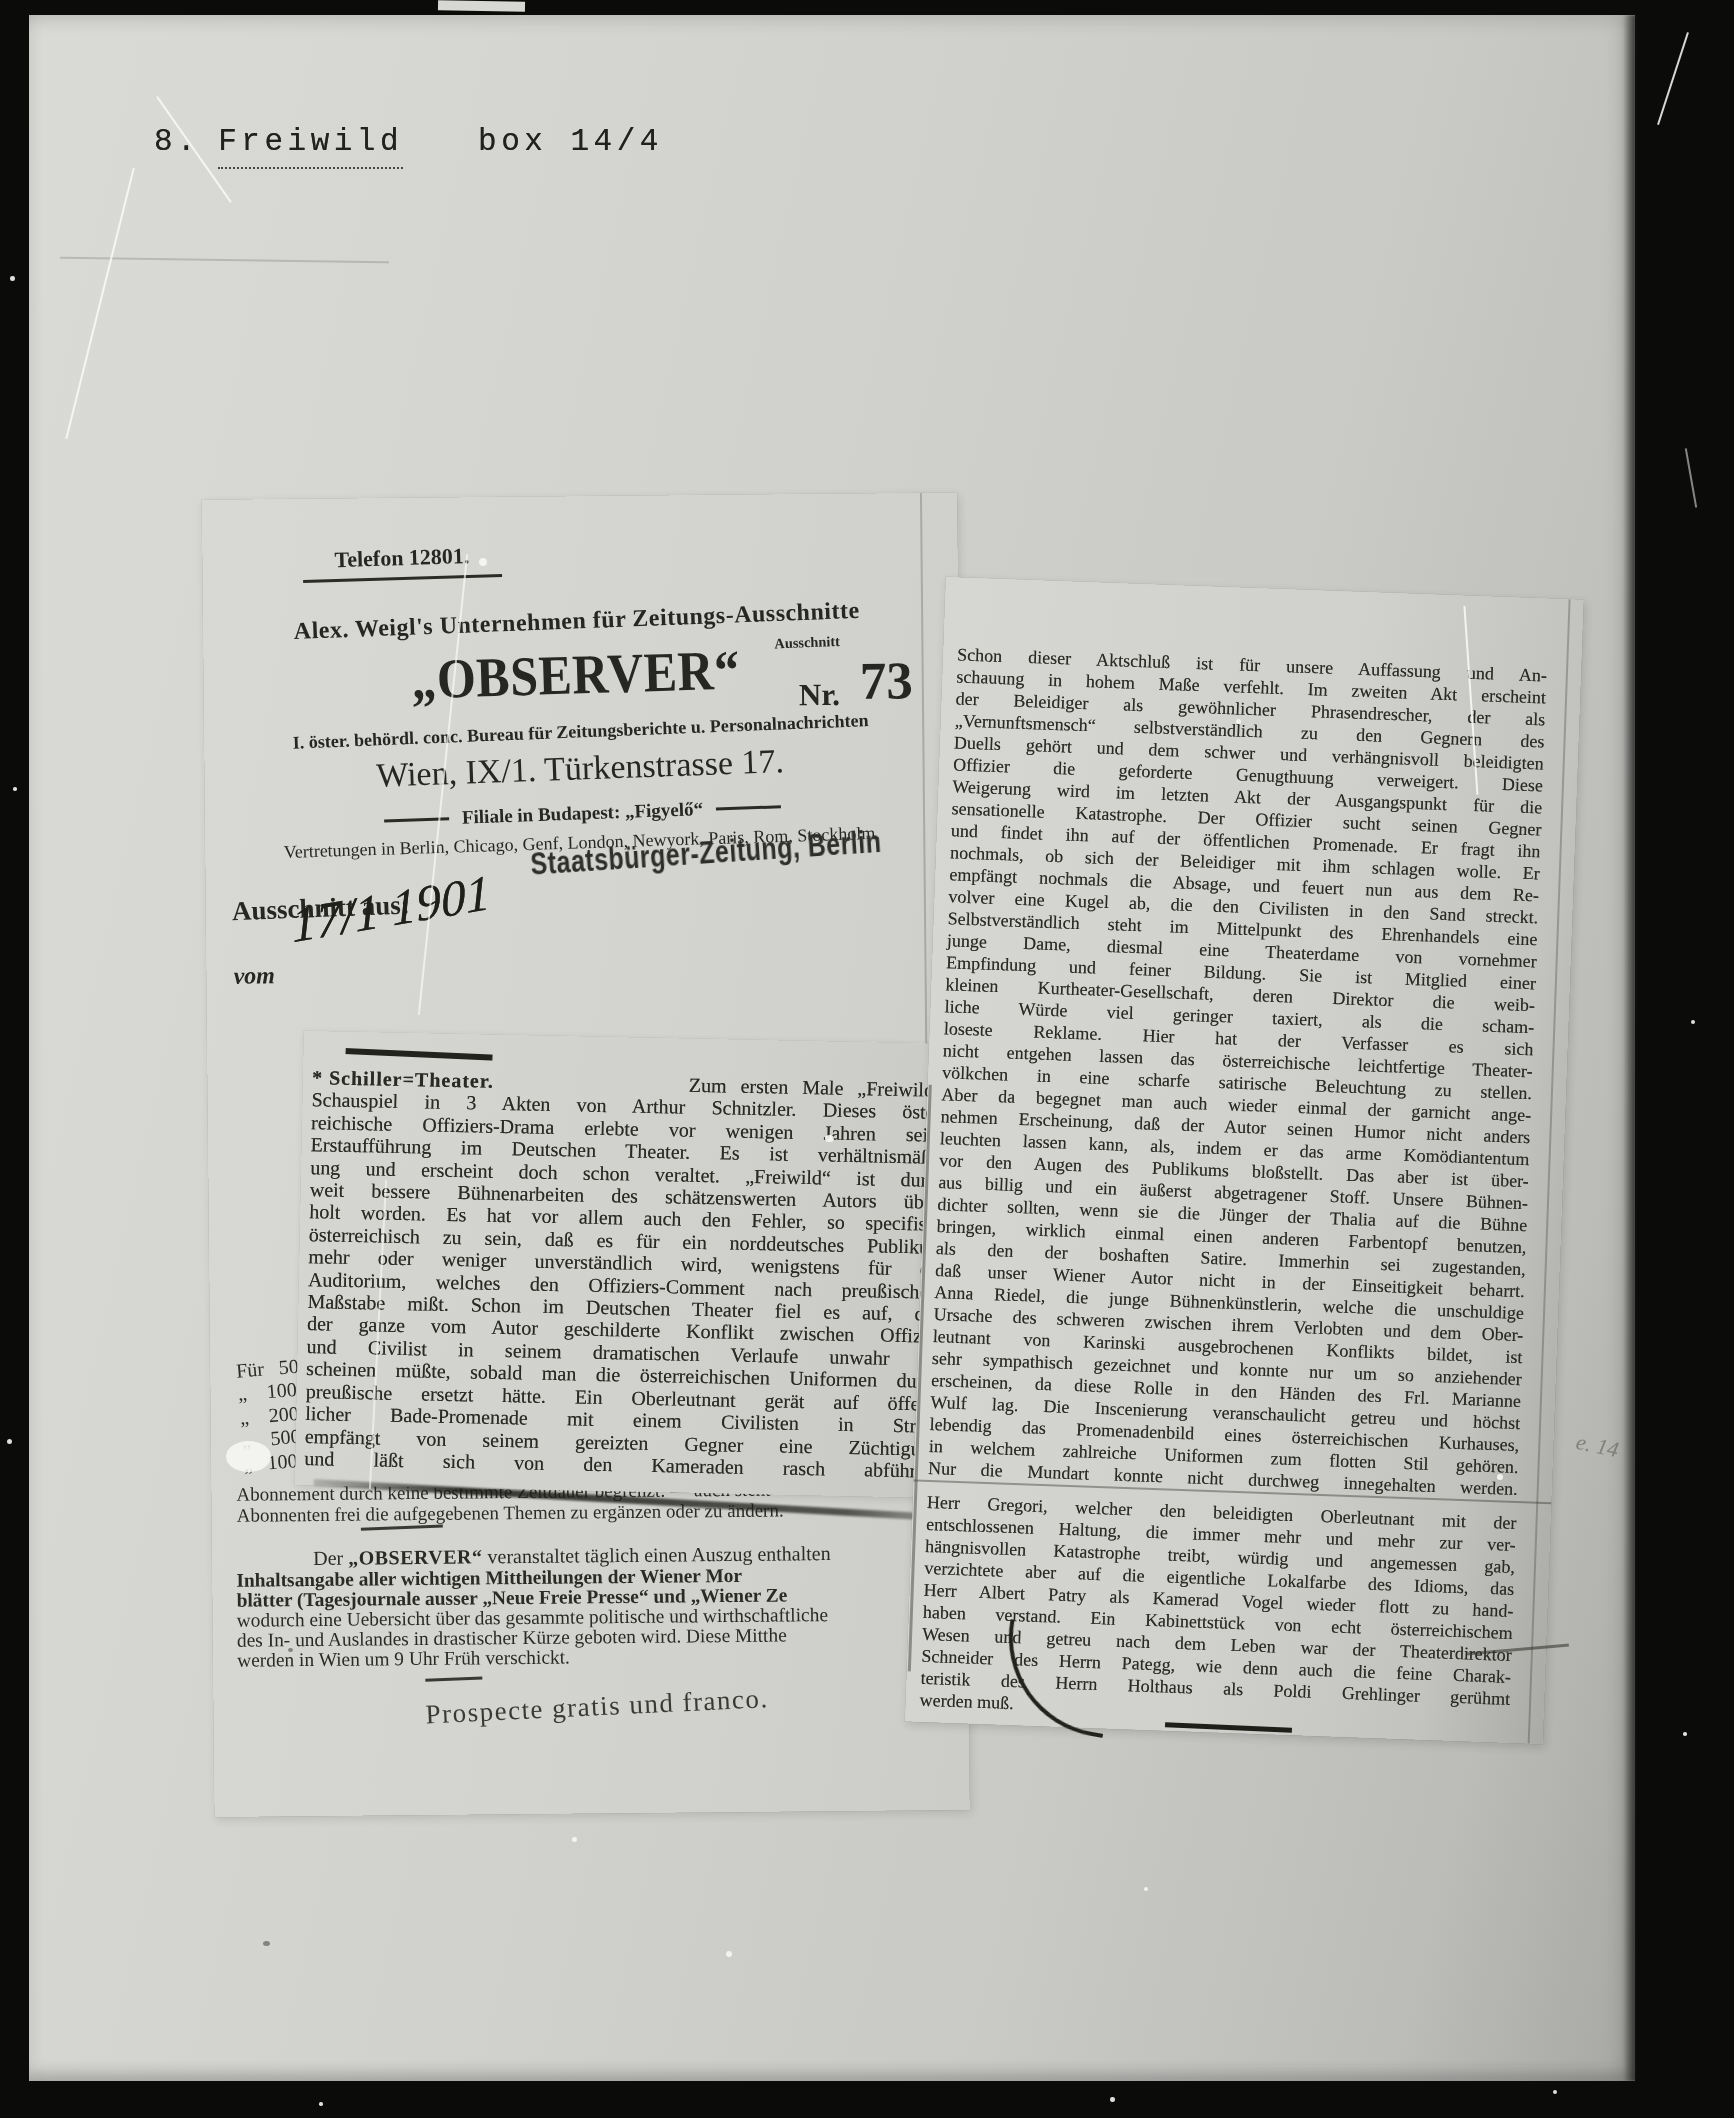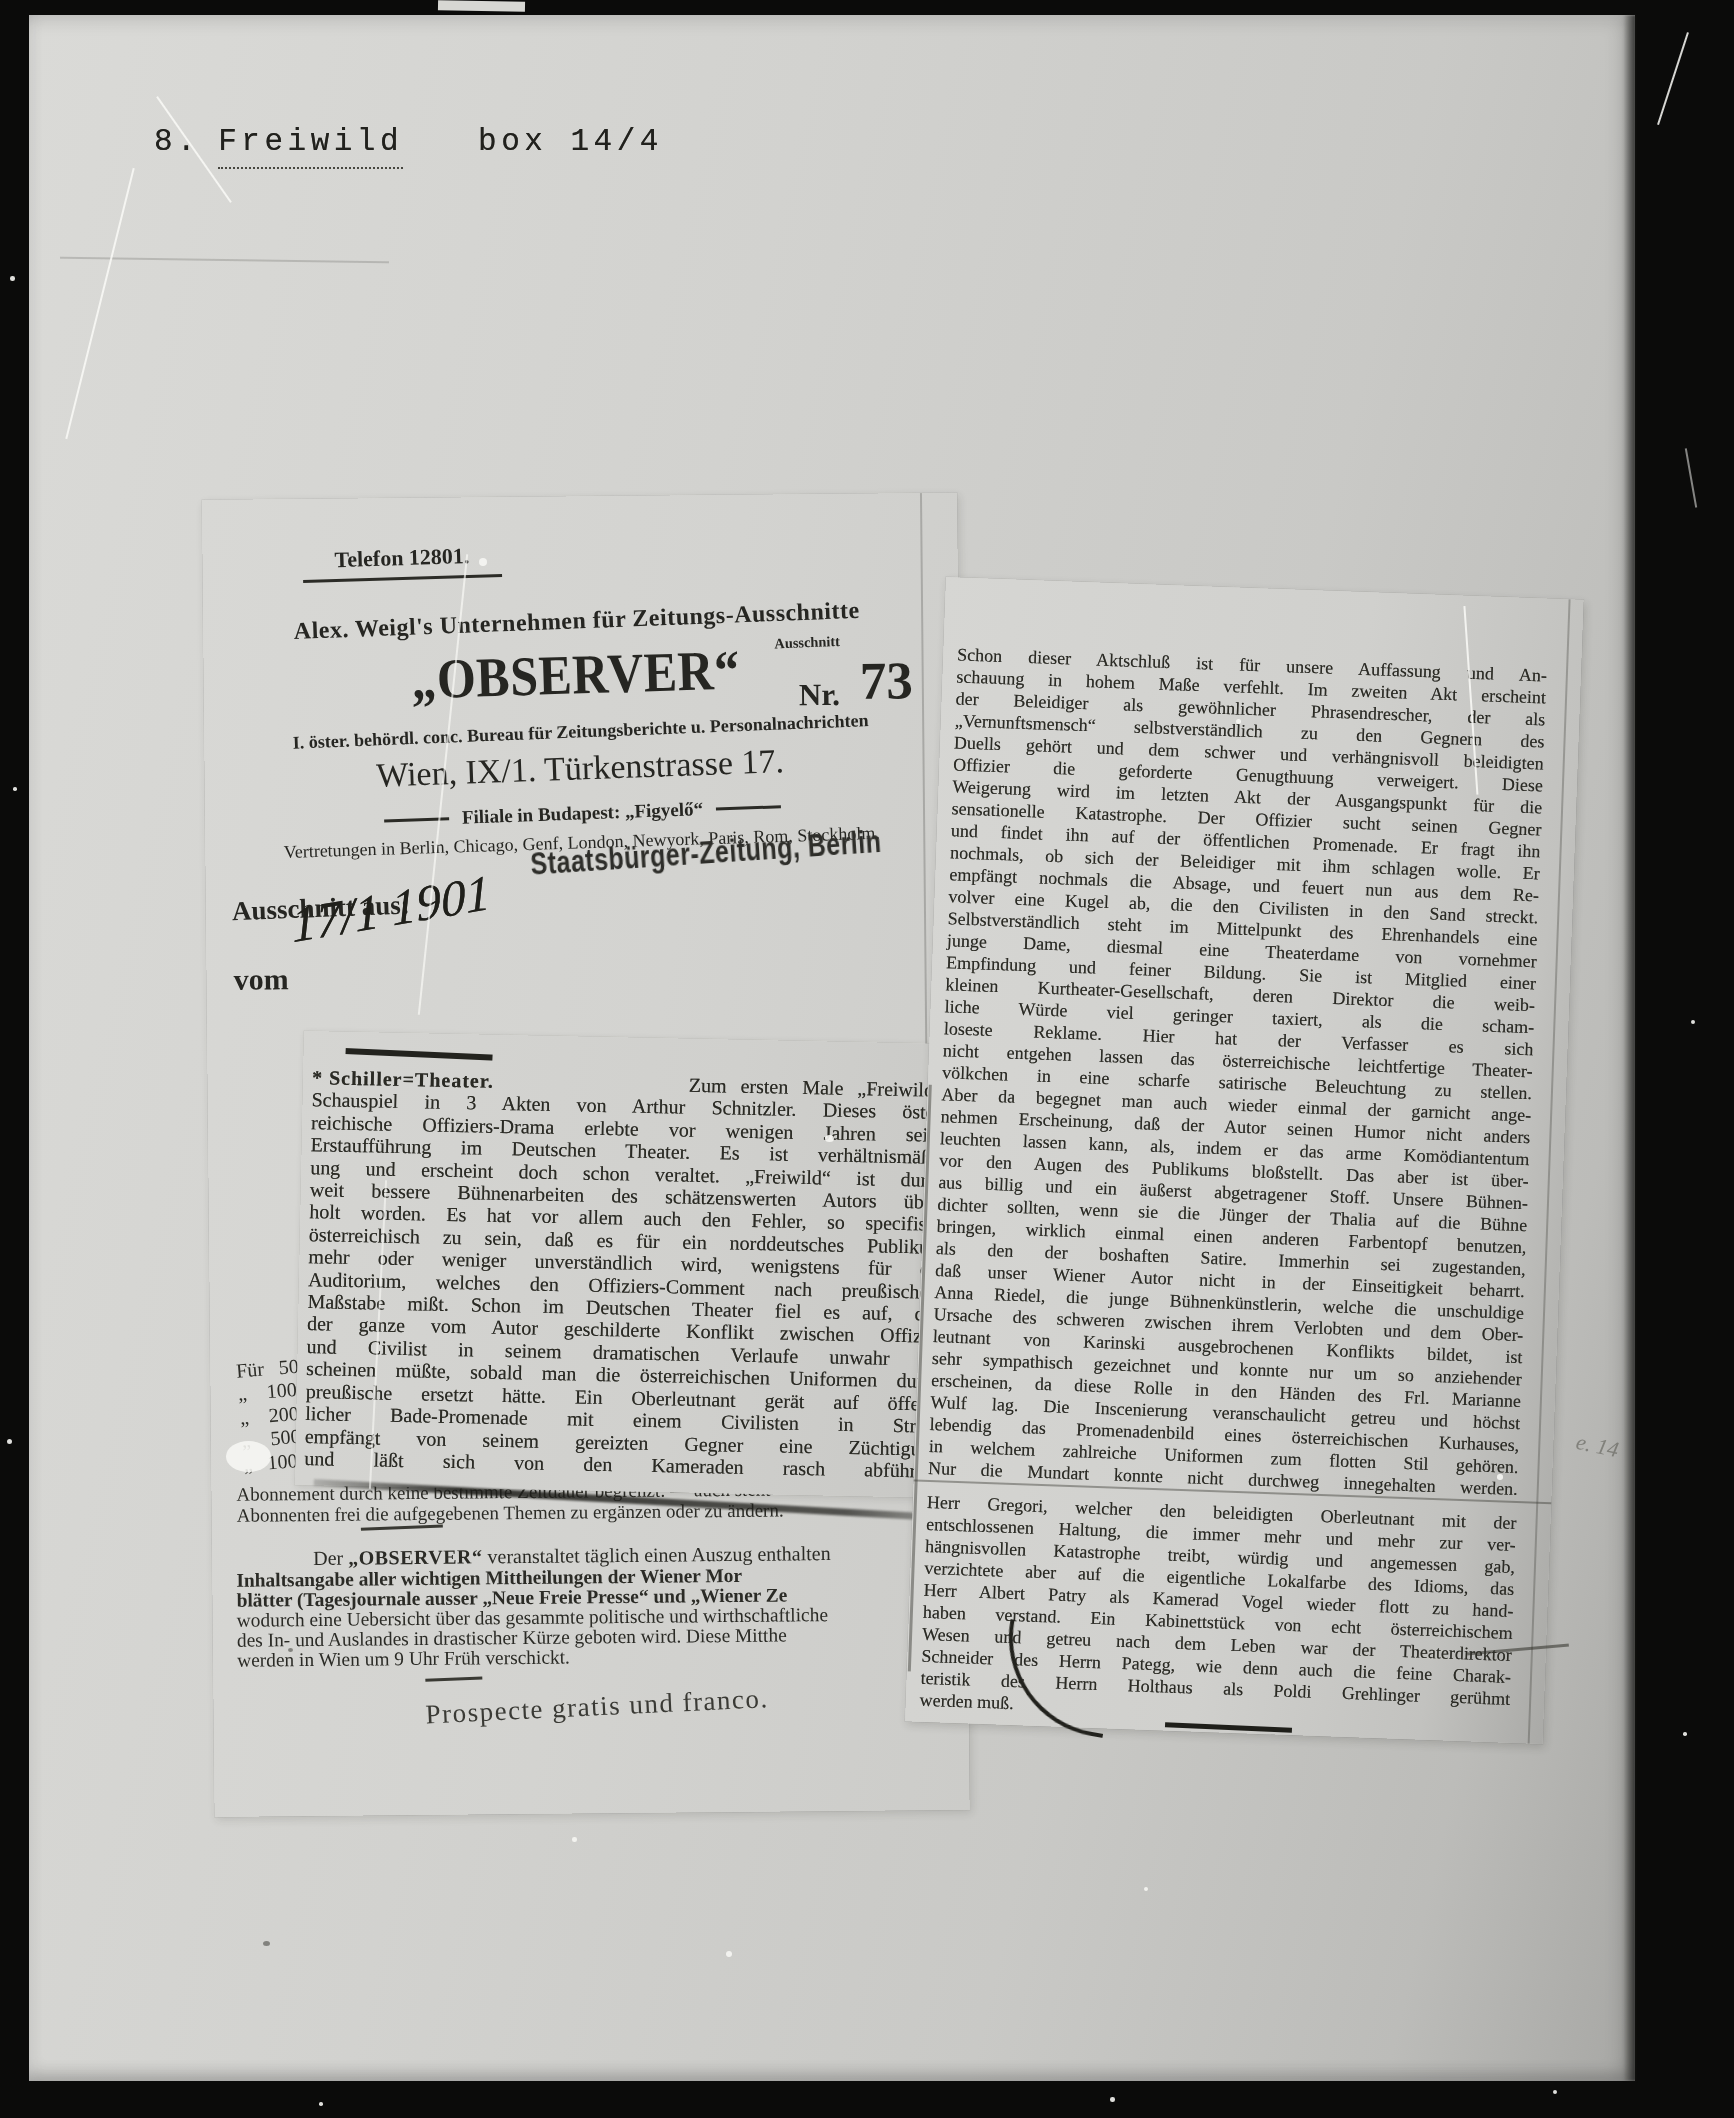--- a/index.html
+++ b/index.html
@@ -34,21 +34,21 @@
   .bureau{left:2.5px;top:225px;width:747px;text-align:center;font-weight:bold;font-size:18px;transform:rotate(-1.7deg);}
   .address{left:27px;top:253px;width:697px;text-align:center;font-size:34px;transform:rotate(-1.5deg);}
   .filiale-row{left:84px;top:306px;width:587px;display:flex;align-items:center;justify-content:center;gap:13px;transform:rotate(-1.5deg);}
   .filiale-row .rule{width:65px;height:3px;background:#2b2b26;}
   .filiale-row .lbl{font-weight:bold;font-size:19px;white-space:nowrap;}
   .vertret{left:0;top:336px;width:753px;text-align:center;font-size:18px;transform:rotate(-1.3deg);}
   .aus-aus{left:26px;top:394px;font-weight:bold;font-size:27px;transform:rotate(-1.6deg);}
   .stamp{left:324px;top:349px;font-family:"Liberation Sans","DejaVu Sans",sans-serif;font-weight:bold;
          font-size:25px;letter-spacing:0.5px;color:#2e2e2a;transform:rotate(-3.2deg) scaleY(1.28);
          transform-origin:0 0;filter:blur(0.3px);white-space:nowrap;}
-  .vom{left:27px;top:463px;font-weight:bold;font-size:30px;}
+  .vom{left:27px;top:463px;font-weight:bold;font-size:24px;font-style:italic;}
   .handwrit{left:84px;top:397px;font-style:italic;font-size:50px;color:#20201b;
             transform:rotate(-9deg) skewX(-6deg);transform-origin:0 0;white-space:nowrap;
             text-shadow:0 0 0.5px rgba(25,25,20,.8);}
   .price-col{left:25px;top:860px;transform:rotate(-4deg);transform-origin:0 0;
              font-size:20px;line-height:23.4px;white-space:pre;color:#2c2c27;}
   .card-crease{left:718px;top:0;width:1.5px;height:558px;background:rgba(70,70,64,.28);filter:blur(0.5px);}
   
   .cpara{font-size:19px;line-height:20.4px;color:#2b2b26;}
   .cpara1{left:25px;top:965px;width:712px;}
   .cpara2{left:24px;top:1071px;width:712px;font-size:19.4px;line-height:20px;}

